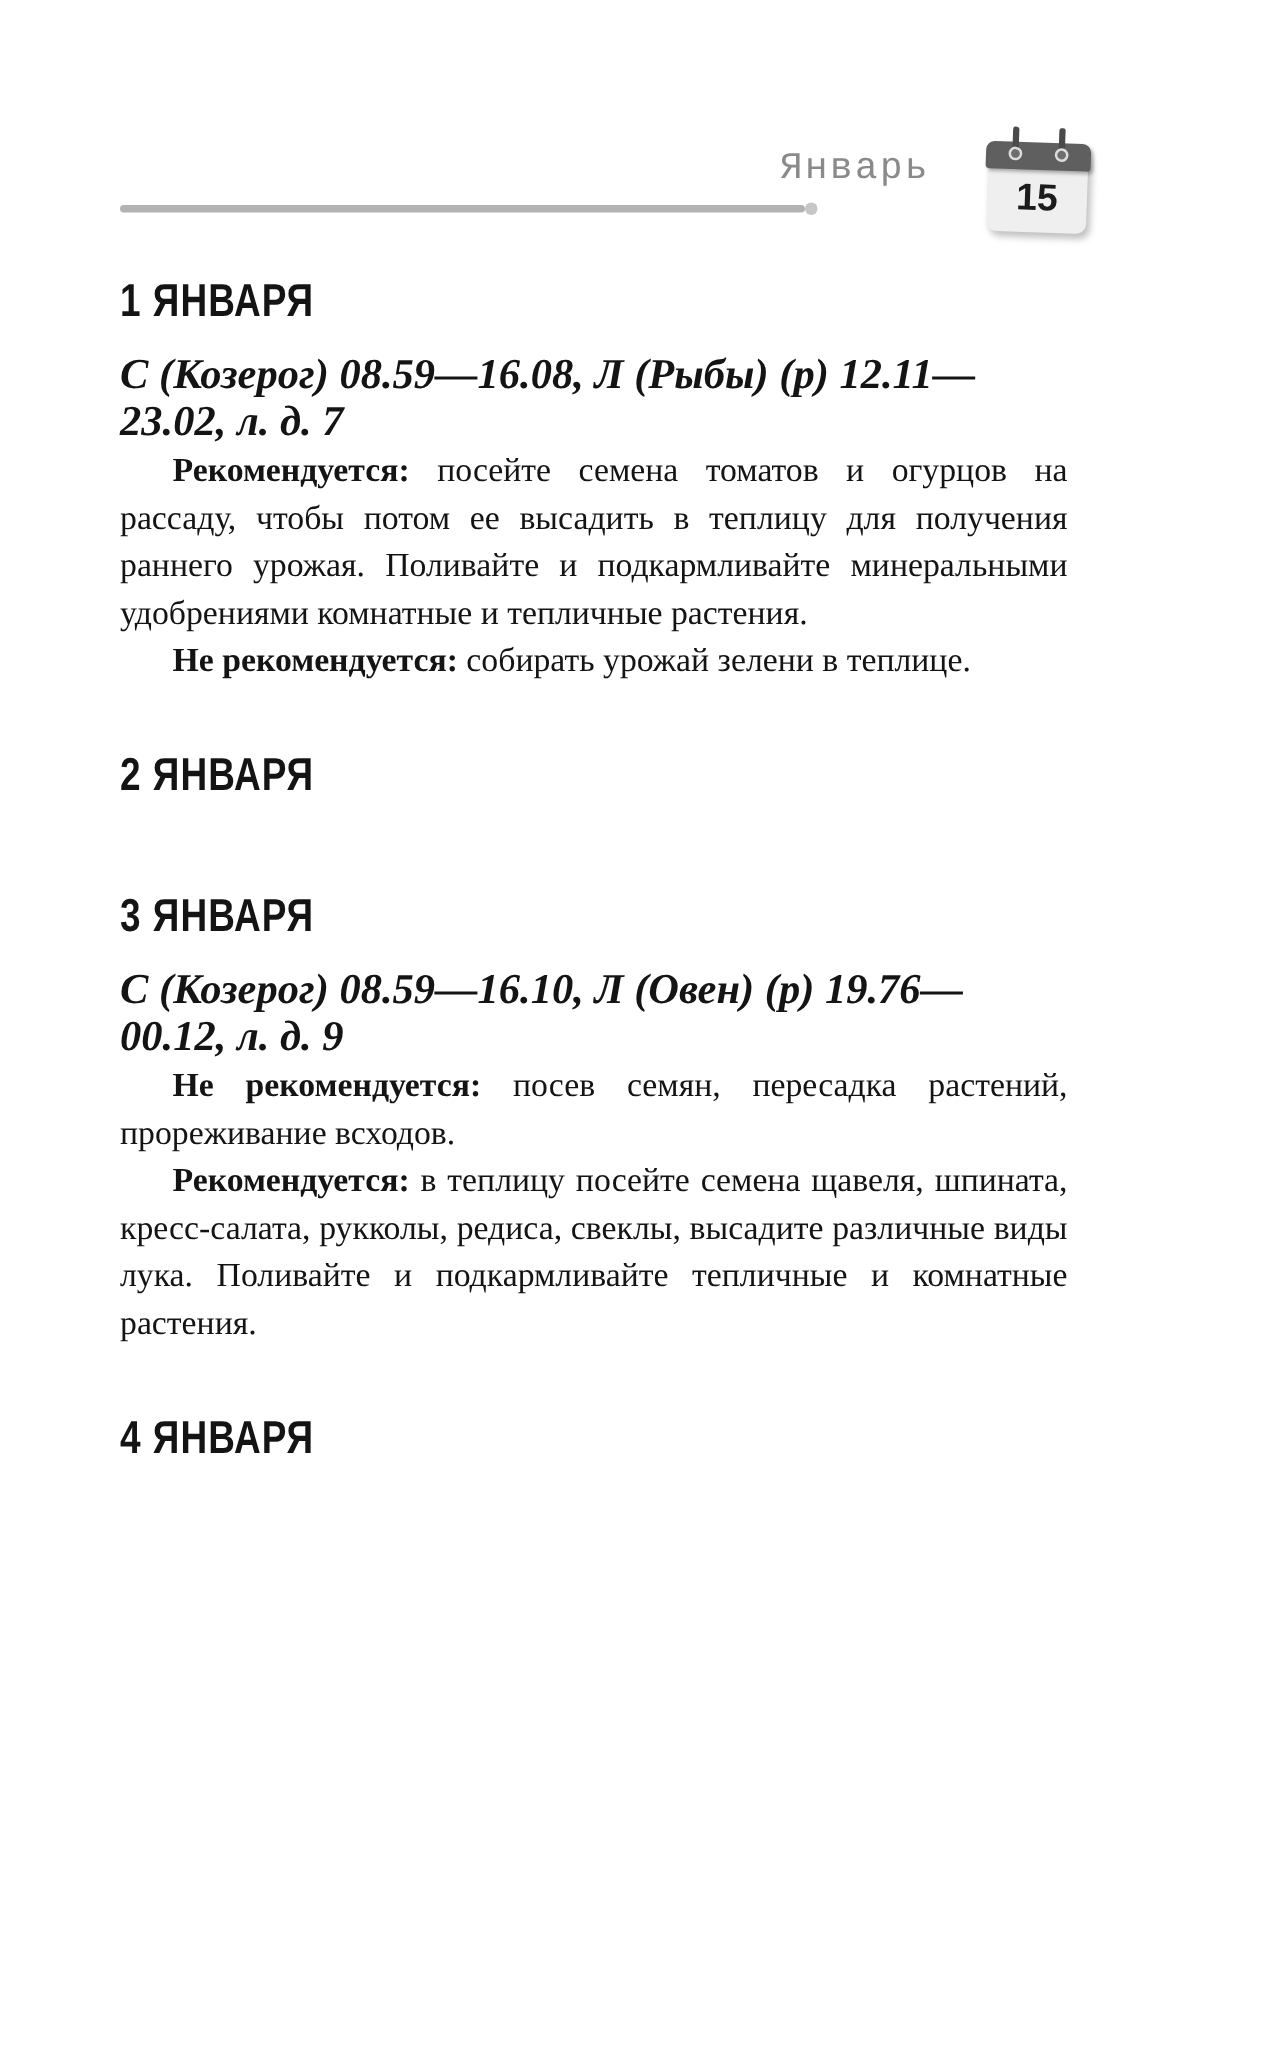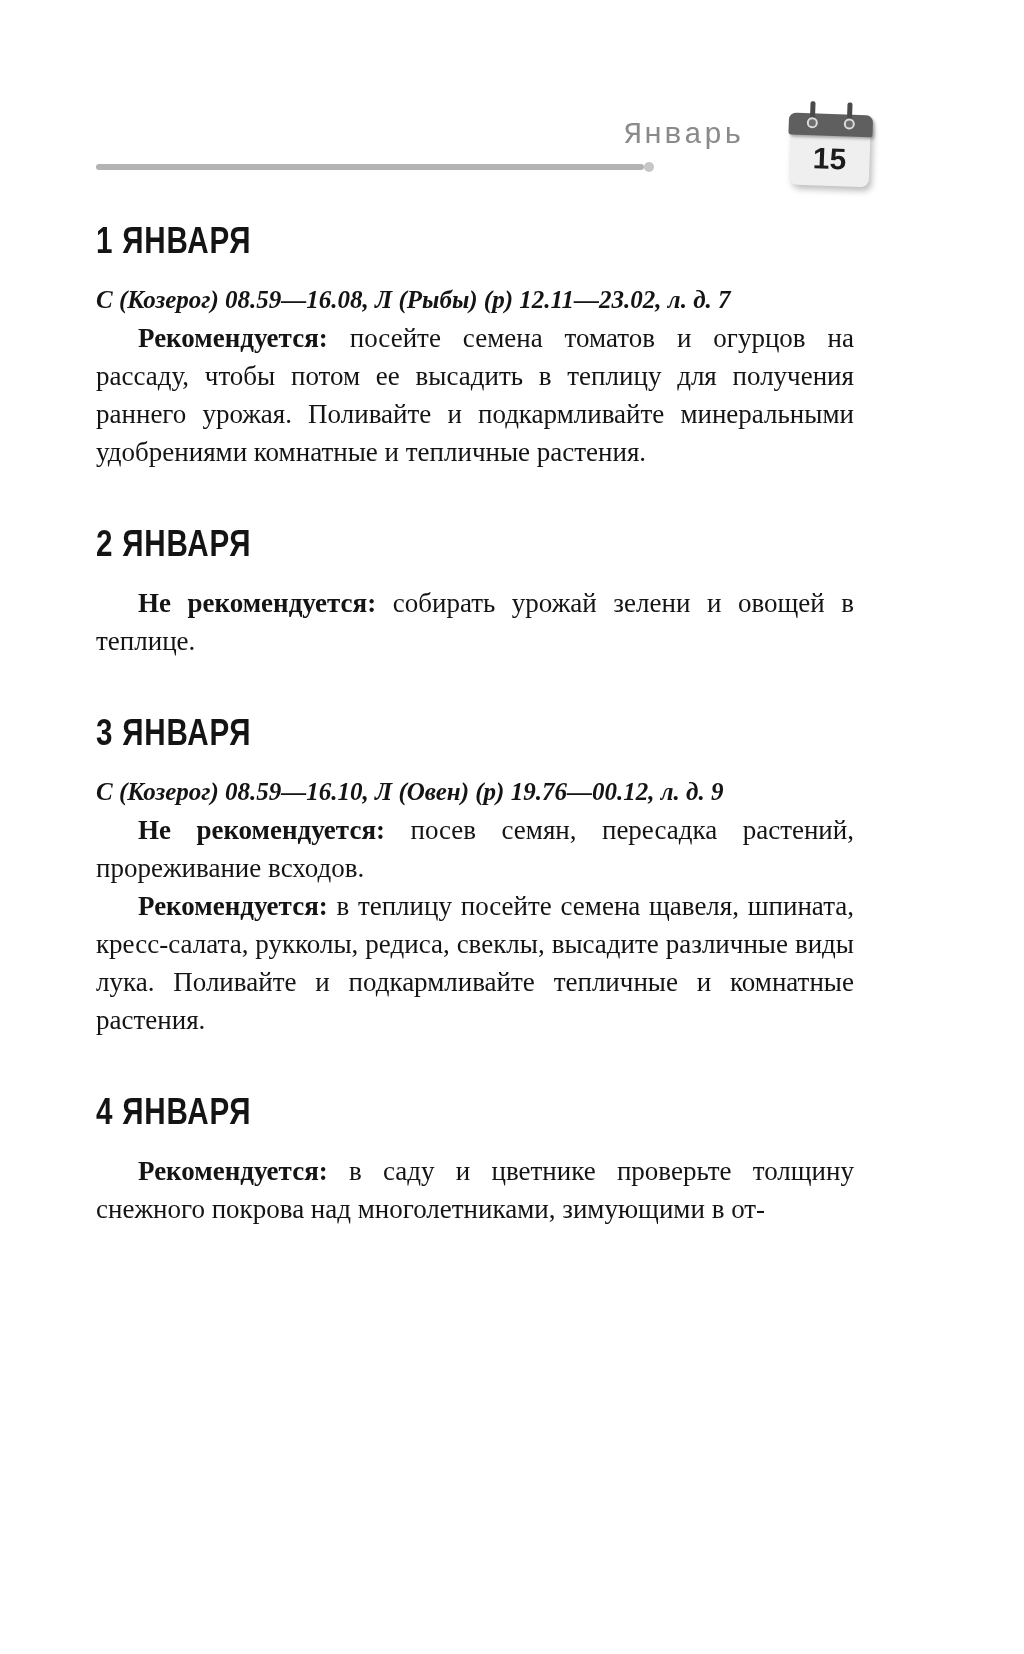--- a/index.html
+++ b/index.html
@@ -133,21 +133,21 @@
     color: #141414;
     transform: scaleX(0.80);
     transform-origin: left center;
     white-space: nowrap;
   }
   .day-entry:first-child .day-heading { margin-top: 26px; }
   .astro-line {
     margin: 0 0 0 0;
     font-style: italic;
     font-weight: 700;
-    font-size: 25px;
+    font-size: 34px;
     line-height: 38px;
     color: #141414;
   }
   .para {
     margin: 0;
     font-size: 27px;
     line-height: 38px;
     text-align: justify;
     text-indent: 42px;
   }
@@ -172,33 +172,32 @@
       <div class="calendar-pin right"></div>
     </div>
   </div>
 
   <div class="content">
 
     <section class="day-entry">
       <h2 class="day-heading">1 ЯНВАРЯ</h2>
       <p class="astro-line">С (Козерог) 08.59—16.08, Л (Рыбы) (р) 12.11—23.02, л. д. 7</p>
       <p class="para"><span class="lead-label">Рекомендуется:</span> <span>посейте семена томатов и огурцов на рассаду, чтобы потом ее высадить в теплицу для получения раннего урожая. Поливайте и подкармливайте минеральными удобрениями комнатные и тепличные растения.</span></p>
+      <p class="para"><span class="lead-label">Не рекомендуется:</span> <span>собирать урожай зелени в теплице.</span></p>
     </section>
 
     <section class="day-entry">
       <h2 class="day-heading">2 ЯНВАРЯ</h2>
-      <p class="para"><span class="lead-label">Не рекомендуется:</span> <span>собирать урожай зелени и овощей в теплице.</span></p>
     </section>
 
     <section class="day-entry">
       <h2 class="day-heading">3 ЯНВАРЯ</h2>
       <p class="astro-line">С (Козерог) 08.59—16.10, Л (Овен) (р) 19.76—00.12, л. д. 9</p>
       <p class="para"><span class="lead-label">Не рекомендуется:</span> <span>посев семян, пересадка растений, прореживание всходов.</span></p>
       <p class="para"><span class="lead-label">Рекомендуется:</span> <span>в теплицу посейте семена щавеля, шпината, кресс-салата, рукколы, редиса, свеклы, высадите различные виды лука. Поливайте и подкармливайте тепличные и комнатные растения.</span></p>
     </section>
 
     <section class="day-entry">
       <h2 class="day-heading">4 ЯНВАРЯ</h2>
-      <p class="para"><span class="lead-label">Рекомендуется:</span> <span>в саду и цветнике проверьте толщину снежного покрова над многолетниками, зимующими в от-</span></p>
     </section>
 
   </div>
 </div>
 
 </body></html>

